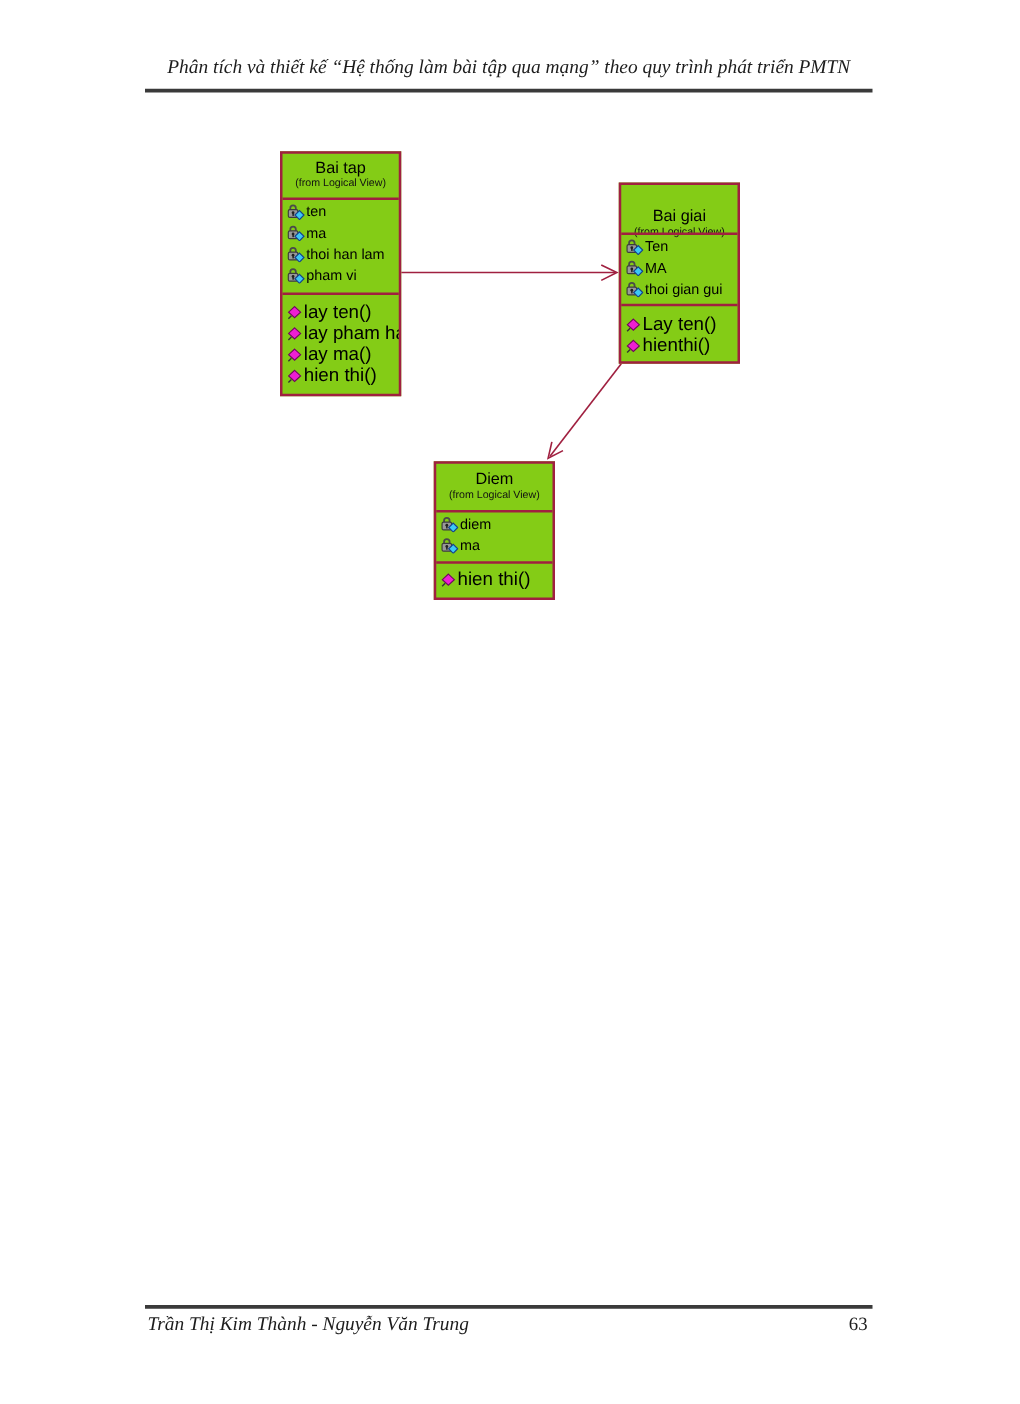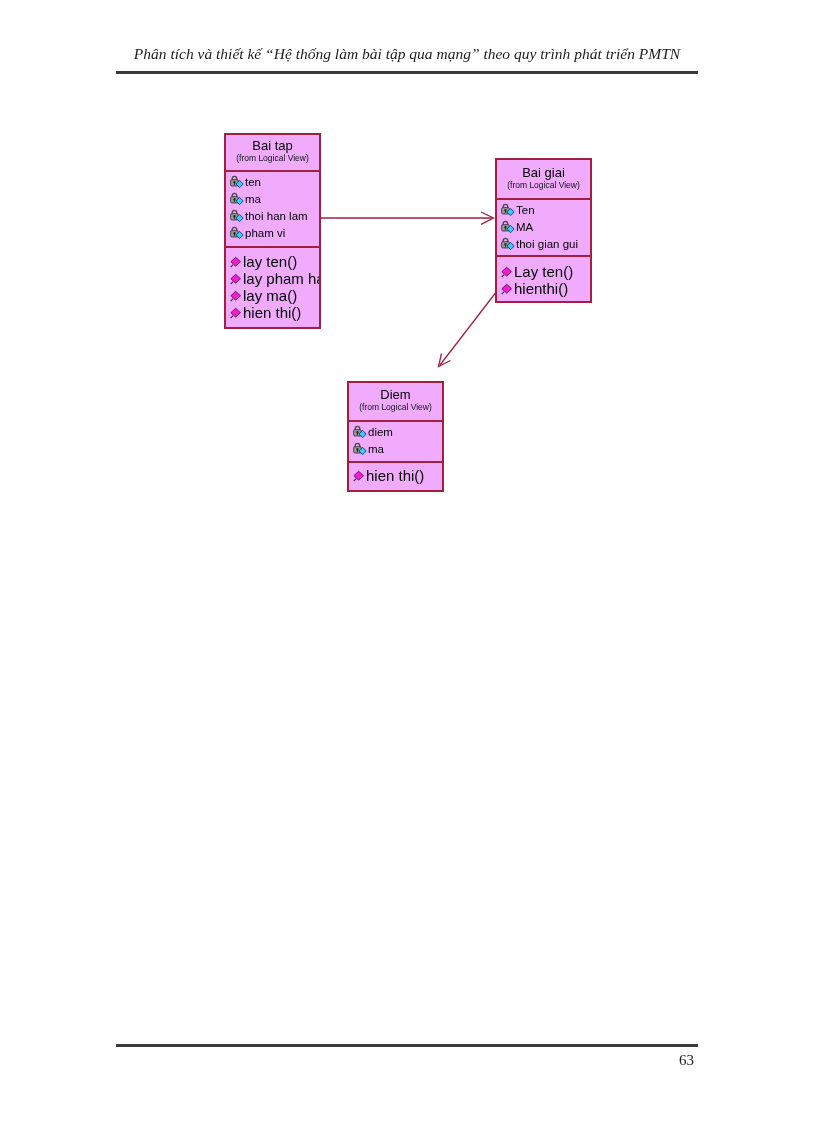--- a/index.html
+++ b/index.html
@@ -20,23 +20,23 @@
   }
   .footer-pagenum{position:absolute;right:122px;top:1052px;font-size:15px;color:#1c1c1c;}
   
   .caption{
     position:absolute;left:0;top:509px;width:816px;text-align:center;
     font-size:17px;color:#111;
   }
   
   .uml-class{
     position:absolute;box-sizing:border-box;
-    background:#f0abfc;border:2px solid #A02040;
+    background:#84cc16;border:2px solid #A02040;
     font-family:"Liberation Sans","DejaVu Sans",sans-serif;color:#000;
-    display:flex;flex-direction:column;margin-top:12px;
+    display:flex;flex-direction:column;
   }
   .uml-title{box-sizing:border-box;text-align:center;padding-top:3px;flex:0 0 auto;}
   .uml-name{font-size:13px;line-height:15px;}
   .uml-stereo{font-size:8.5px;line-height:11px;color:#111;}
   .uml-attrs,.uml-ops{box-sizing:border-box;border-top:2px solid #A02040;flex:0 0 auto;overflow:hidden;}
   .uml-ops{flex:1 1 auto;}
   .row{display:flex;align-items:center;padding-left:3px;gap:1px;}
   .attr-row{height:17px;font-size:11.5px;}
   .op-row{height:17px;font-size:15px;}
   .row svg{flex:0 0 auto;}
@@ -134,21 +134,21 @@
       <div class="row op-row">
         <svg width="13" height="12">
             <use href="#icon-op"></use>
           </svg>
         <span class="row-text">hien thi()</span>
       </div>
     </div>
   </div>
 
   <div class="uml-class" style="left:495px;top:146px;width:97px;height:145px">
-    <div class="uml-title" style="height:38px;padding-top:5px">
+    <div class="uml-title" style="height:38px;padding-top:17px">
       <div class="uml-name">Bai giai</div>
       <div class="uml-stereo">(from Logical View)</div>
     </div>
     <div class="uml-attrs" style="height:57px;padding-top:1px">
       <div class="row attr-row">
         <svg width="15" height="13">
             <use href="#icon-attr"></use>
           </svg>
         <span class="row-text">Ten</span>
       </div>
@@ -205,15 +205,16 @@
         <svg width="13" height="12">
             <use href="#icon-op"></use>
           </svg>
         <span class="row-text">hien thi()</span>
       </div>
     </div>
   </div>
 
 
   <div class="footer-rule"></div>
+  <div class="footer-authors">Trần Thị Kim Thành - Nguyễn Văn Trung</div>
   <div class="footer-pagenum">63</div>
 
 </div>
 
 </body></html>

